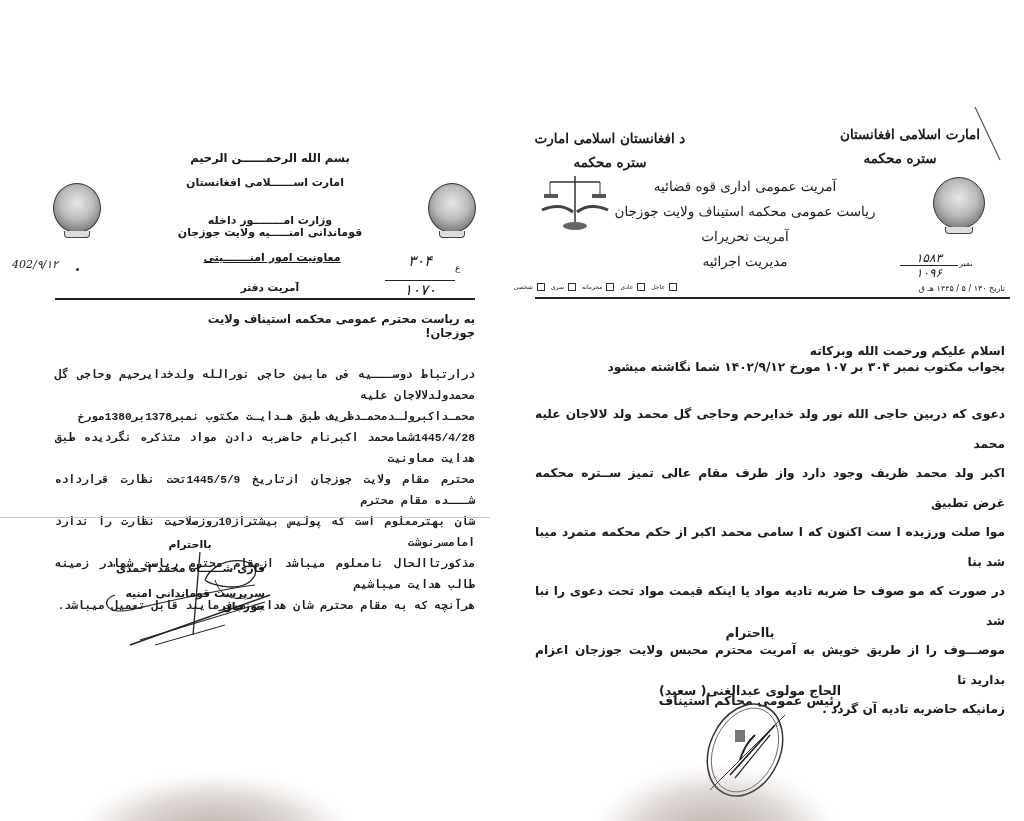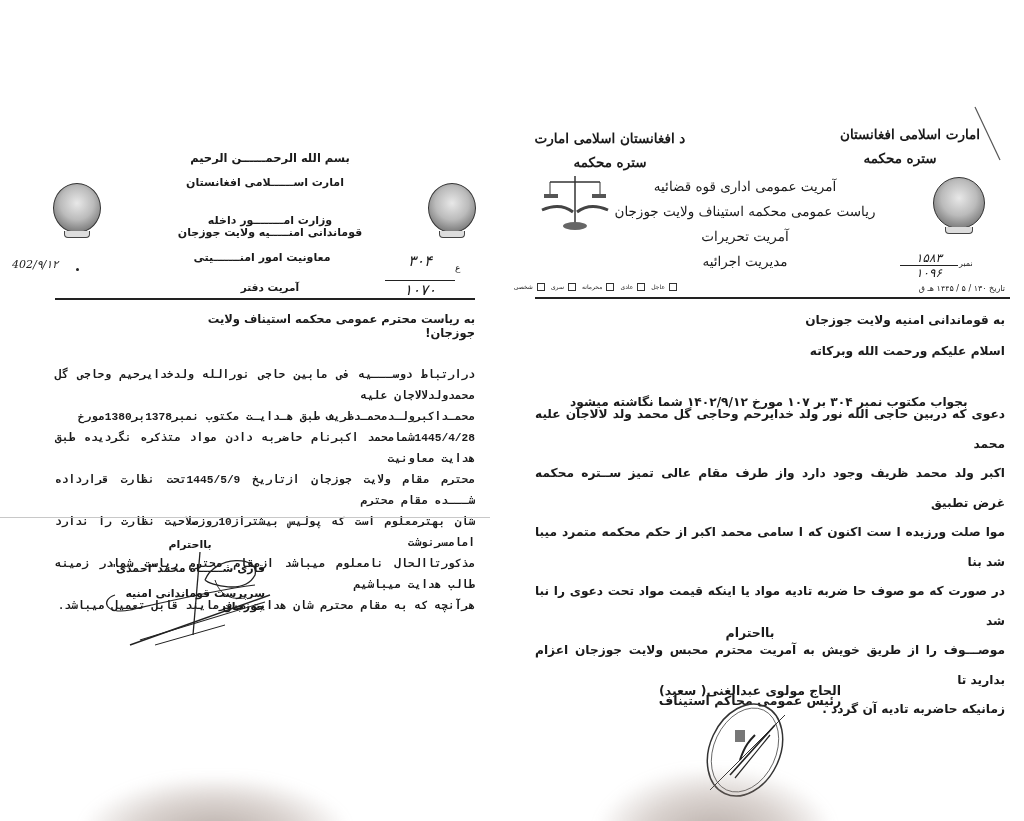--- a/index.html
+++ b/index.html
@@ -26,21 +26,21 @@
 <div class="page" style="left:0;width:510px;">
 
   <div class="emblem" style="left:53px;top:183px;width:46px;height:48px;"></div>
 
   <div class="emblem" style="left:428px;top:183px;width:46px;height:48px;"></div>
 
   <div class="abs rtl l-head" style="left:170px;width:200px;top:153px;font-size:11.5px;">بسم الله الرحمــــــن الرحيم</div>
   <div class="abs rtl l-head" style="left:165px;width:200px;top:177px;">امارت اســــــلامی افغانستان</div>
   <div class="abs rtl l-head" style="left:170px;width:200px;top:215px;text-align:center;">وزارت امــــــــور داخله</div>
   <div class="abs rtl l-head" style="left:165px;width:210px;top:227px;">قوماندانی امنـــــیه ولایت جوزجان</div>
-  <div class="abs rtl l-head" style="left:162px;width:200px;top:252px;">معاونیت امور امنـــــــیتی</div>
+  <div class="abs rtl l-head" style="left:172px;width:200px;top:252px;text-decoration:underline;">معاونیت امور امنـــــــیتی</div>
   <div class="abs rtl l-head" style="left:225px;width:90px;top:282px;font-size:10.5px;">آمریت دفتر</div>
 
   <div class="abs" style="left:385px;top:253px;width:70px;text-align:center;font-family:'DejaVu Serif',serif;font-style:italic;">
     <div style="font-size:15px;line-height:16px;border-bottom:1.2px solid #222;padding-bottom:11px;">۳۰۴</div>
     <div style="font-size:15px;line-height:18px;">۱۰۷۰</div>
   </div>
   <div class="abs" style="left:455px;top:263px;font-size:9px;">ع</div>
 
   <div class="abs" style="left:12px;top:258px;font-size:11px;font-family:'DejaVu Serif',serif;font-style:italic;">402/۹/۱۲</div>
   <div class="abs" style="left:76px;top:268px;width:3px;height:3px;background:#222;border-radius:50%;"></div>
@@ -123,23 +123,22 @@
   <div class="abs rtl" style="left:28px;top:276px;width:140px;text-align:left;white-space:nowrap;">
     <span class="cb"></span><span class="cblbl">عاجل</span>
     <span class="cb"></span><span class="cblbl">عادی</span>
     <span class="cb"></span><span class="cblbl">محرمانه</span>
     <span class="cb"></span><span class="cblbl">سری</span>
     <span class="cb"></span><span class="cblbl">شخصی</span>
   </div>
 
   <div class="rule" style="left:25px;width:475px;top:297px;"></div>
 
-  <div class="abs rtl" style="left:200px;width:295px;top:313px;font-size:12.2px;font-weight:bold;text-align:right;">به قوماندانی امنیه ولایت جوزجان</div>
   <div class="abs rtl" style="left:200px;width:295px;top:344px;font-size:12.2px;font-weight:bold;text-align:right;">اسلام علیکم ورحمت الله وبرکاته</div>
-  <div class="abs rtl" style="left:60px;width:435px;top:395px;font-size:12.2px;font-weight:bold;text-align:left;">بجواب مکتوب نمبر ۳۰۴ بر ۱۰۷ مورخ ۱۴۰۲/۹/۱۲ شما نگاشته میشود</div>
+  <div class="abs rtl" style="left:60px;width:435px;top:360px;font-size:12.2px;font-weight:bold;text-align:right;">بجواب مکتوب نمبر ۳۰۴ بر ۱۰۷ مورخ ۱۴۰۲/۹/۱۲ شما نگاشته میشود</div>
 
   <div class="abs rtl r-body" style="left:25px;width:470px;top:400px;">
     <div>دعوی که دربین حاجی الله نور ولد خدایرحم وحاجی گل محمد ولد لالاجان علیه محمد</div>
     <div>اکبر ولد محمد ظریف وجود دارد واز طرف مقام عالی تمیز ســتره محکمه غرض تطبیق</div>
     <div>موا صلت ورزیده ا ست اکنون که ا سامی محمد اکبر از حکم محکمه متمرد میبا شد بنا</div>
     <div>در صورت که مو صوف حا ضربه تادیه مواد یا اینکه قیمت مواد تحت دعوی را نبا شد</div>
     <div>موصـــوف را از طریق خویش به آمریت محترم محبس ولایت جوزجان اعزام بدارید تا</div>
     <div style="text-align:right;">زمانیکه حاضربه تادیه آن گردد .</div>
   </div>
 

